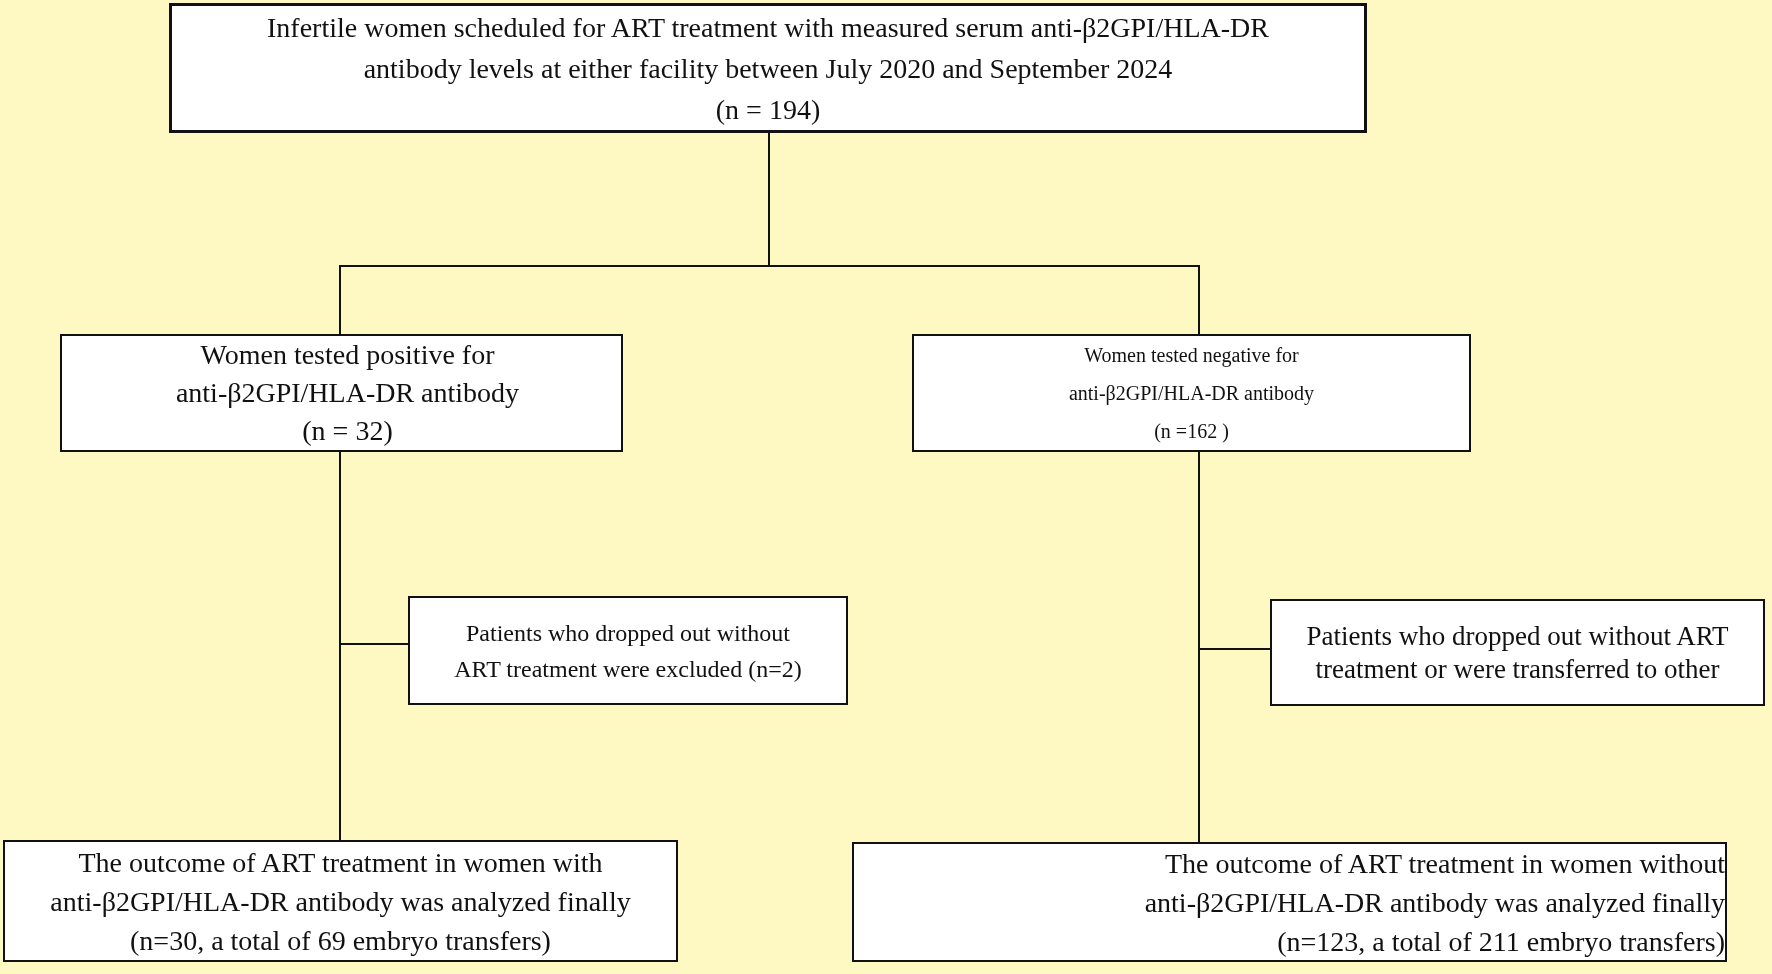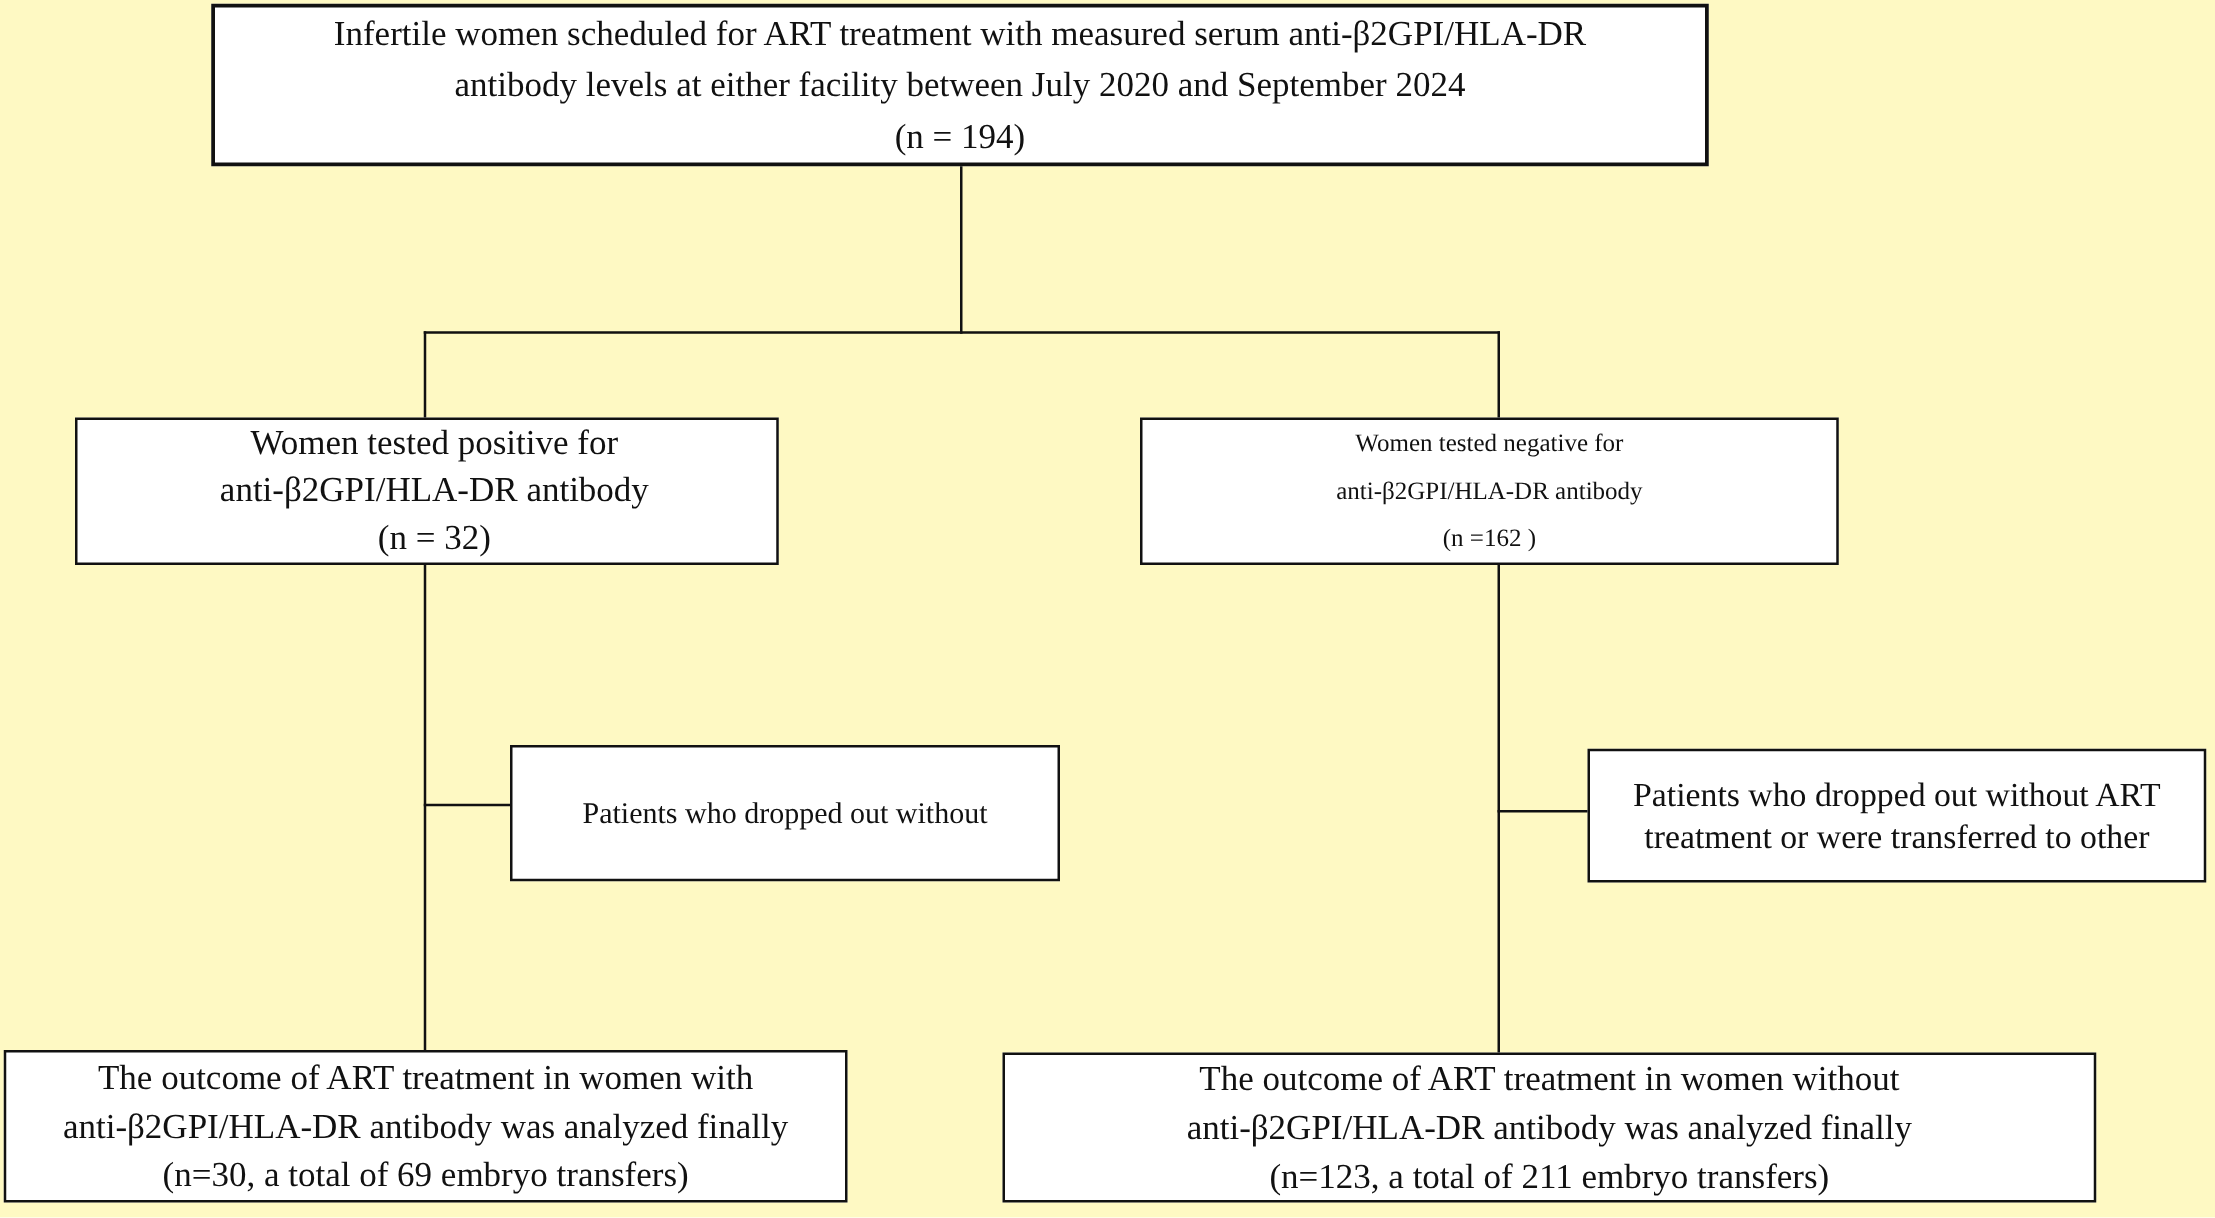--- a/index.html
+++ b/index.html
@@ -54,22 +54,22 @@
   #box-excluded-negative {
     left: 1270px; top: 599px; width: 495px; height: 107px;
     font-size: 27px; line-height: 33px;
   }
   
   #box-outcome-positive {
     left: 3px; top: 840px; width: 675px; height: 122px;
     font-size: 28px; line-height: 39px;
   }
   #box-outcome-negative {
-    left: 802px; top: 842px; width: 875px; height: 120px;
-    font-size: 28px; line-height: 39px;
+    left: 852px; top: 842px; width: 875px; height: 120px;
+    font-size: 28px; line-height: 39px; align-items: flex-end;
   }
   
   .line {
     position: absolute;
     background: #111111;
     z-index: 1;
   }
   #conn-top-v        { left: 768px;  top: 131px; width: 2px;   height: 136px; }
   #conn-branch-h     { left: 339px;  top: 265px; width: 861px; height: 2px;  }
   #conn-left-up-v    { left: 339px;  top: 265px; width: 2px;   height: 70px;  }
@@ -106,20 +106,21 @@
   </div>
 
   <div class="box" id="box-negative">
     <div class="ln">Women tested negative for</div>
     <div class="ln">anti-β2GPI/HLA-DR antibody</div>
     <div class="ln">(n =162 )</div>
   </div>
 
   <div class="box" id="box-excluded-positive">
     <div class="ln">Patients who dropped out without</div>
+    <div class="ln">ART treatment were excluded (n=2)</div>
   </div>
 
   <div class="box" id="box-excluded-negative">
     <div class="ln">Patients who dropped out without ART</div>
     <div class="ln">treatment or were transferred to other</div>
   </div>
 
   <div class="box" id="box-outcome-positive">
     <div class="ln">The outcome of ART treatment in women with</div>
     <div class="ln">anti-β2GPI/HLA-DR antibody was analyzed finally</div>

